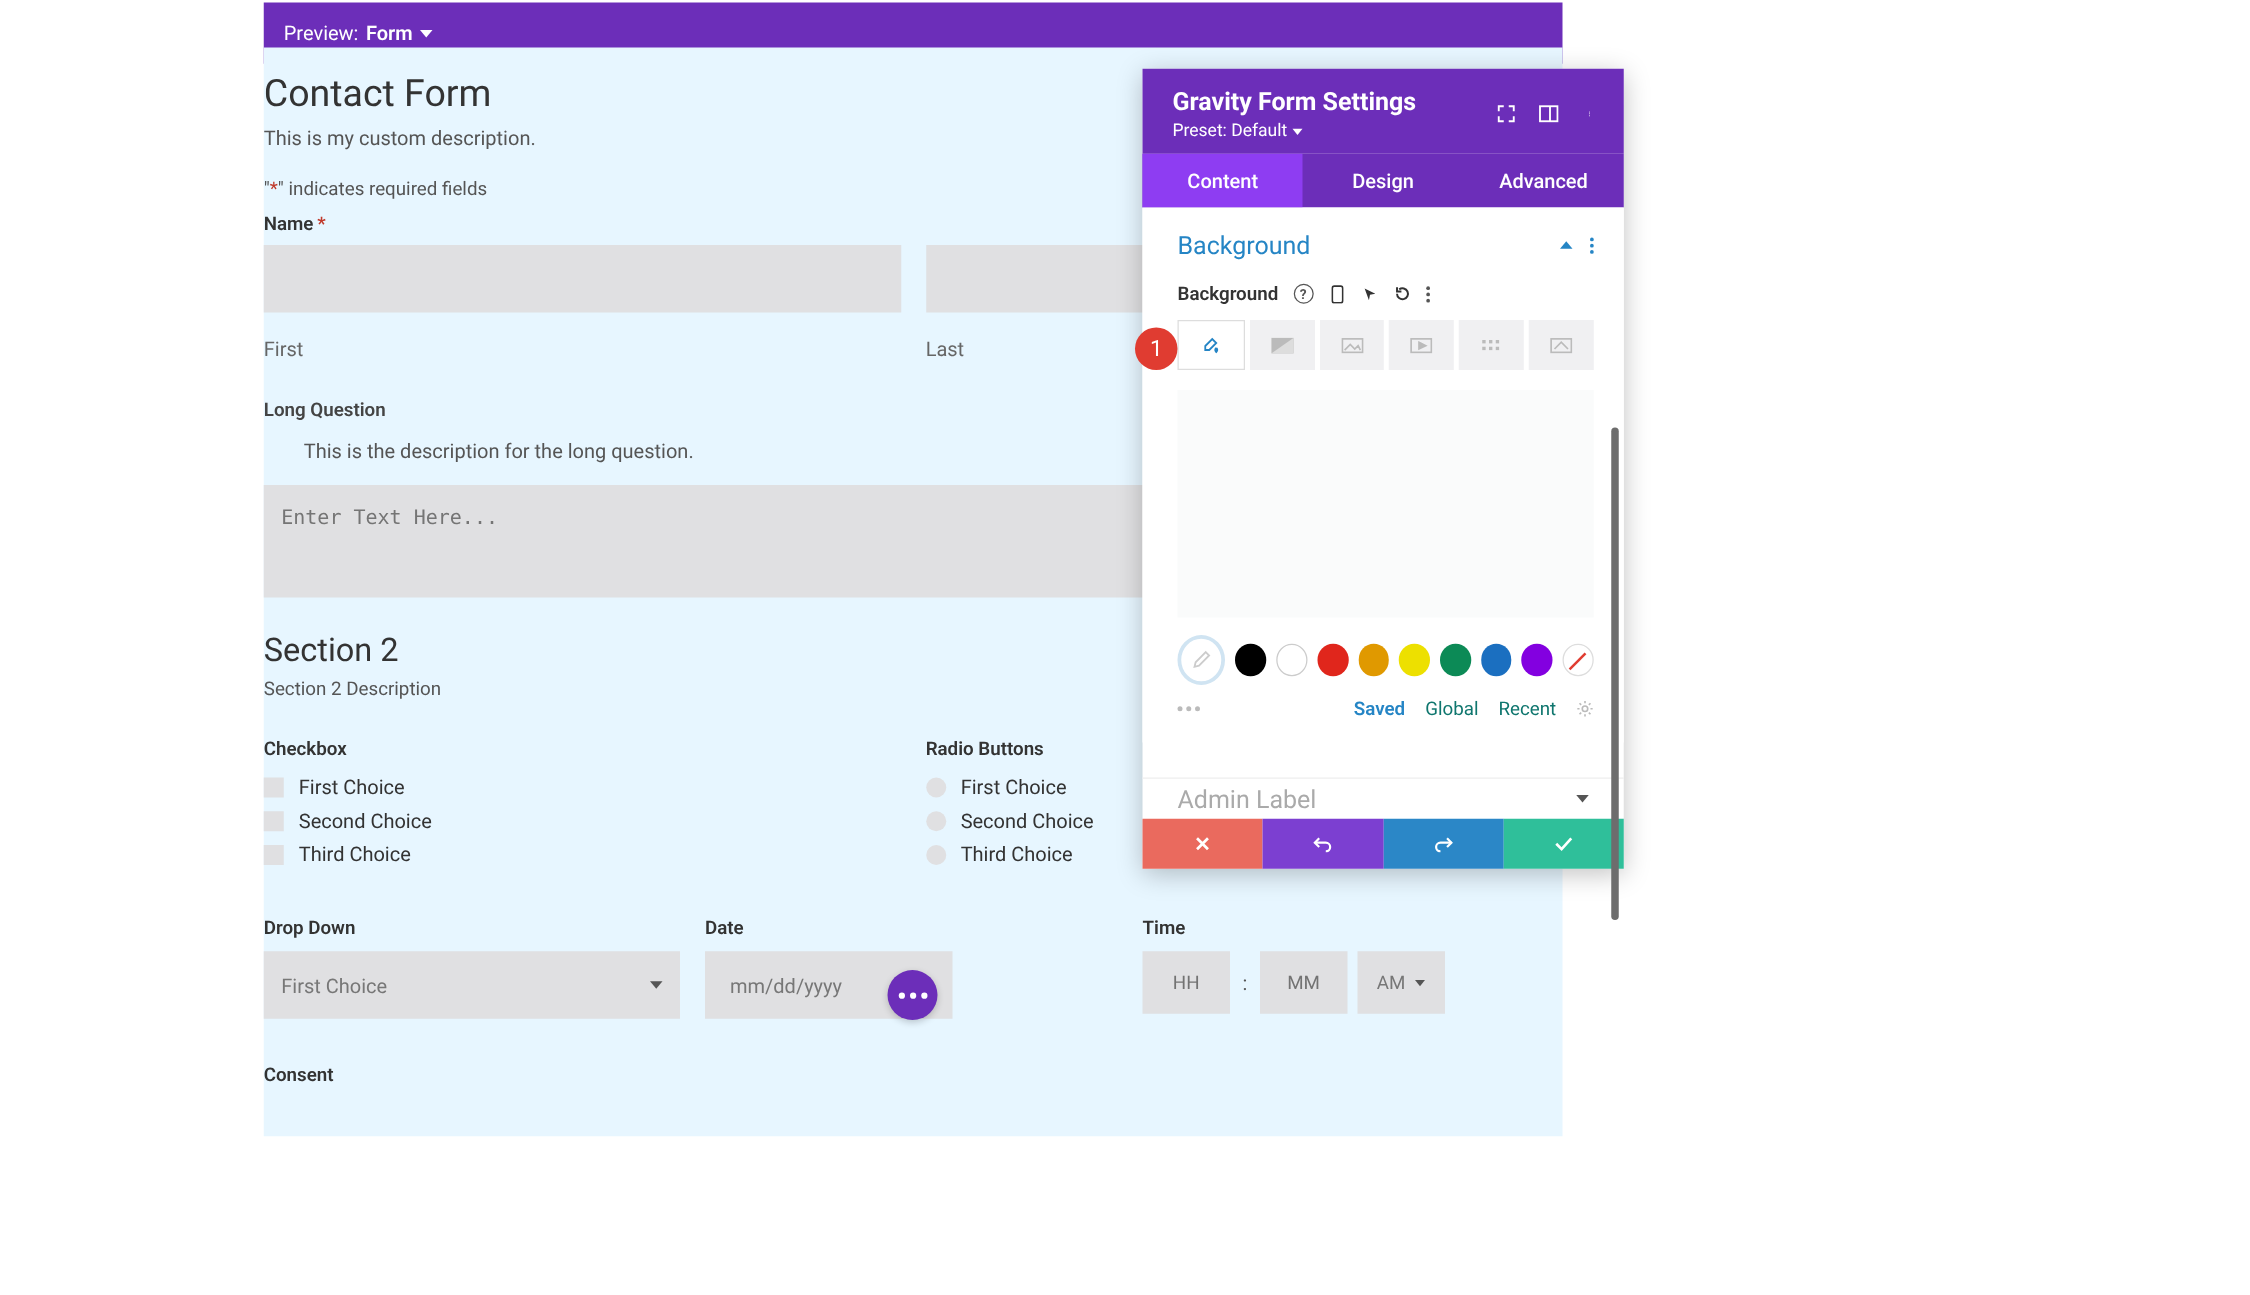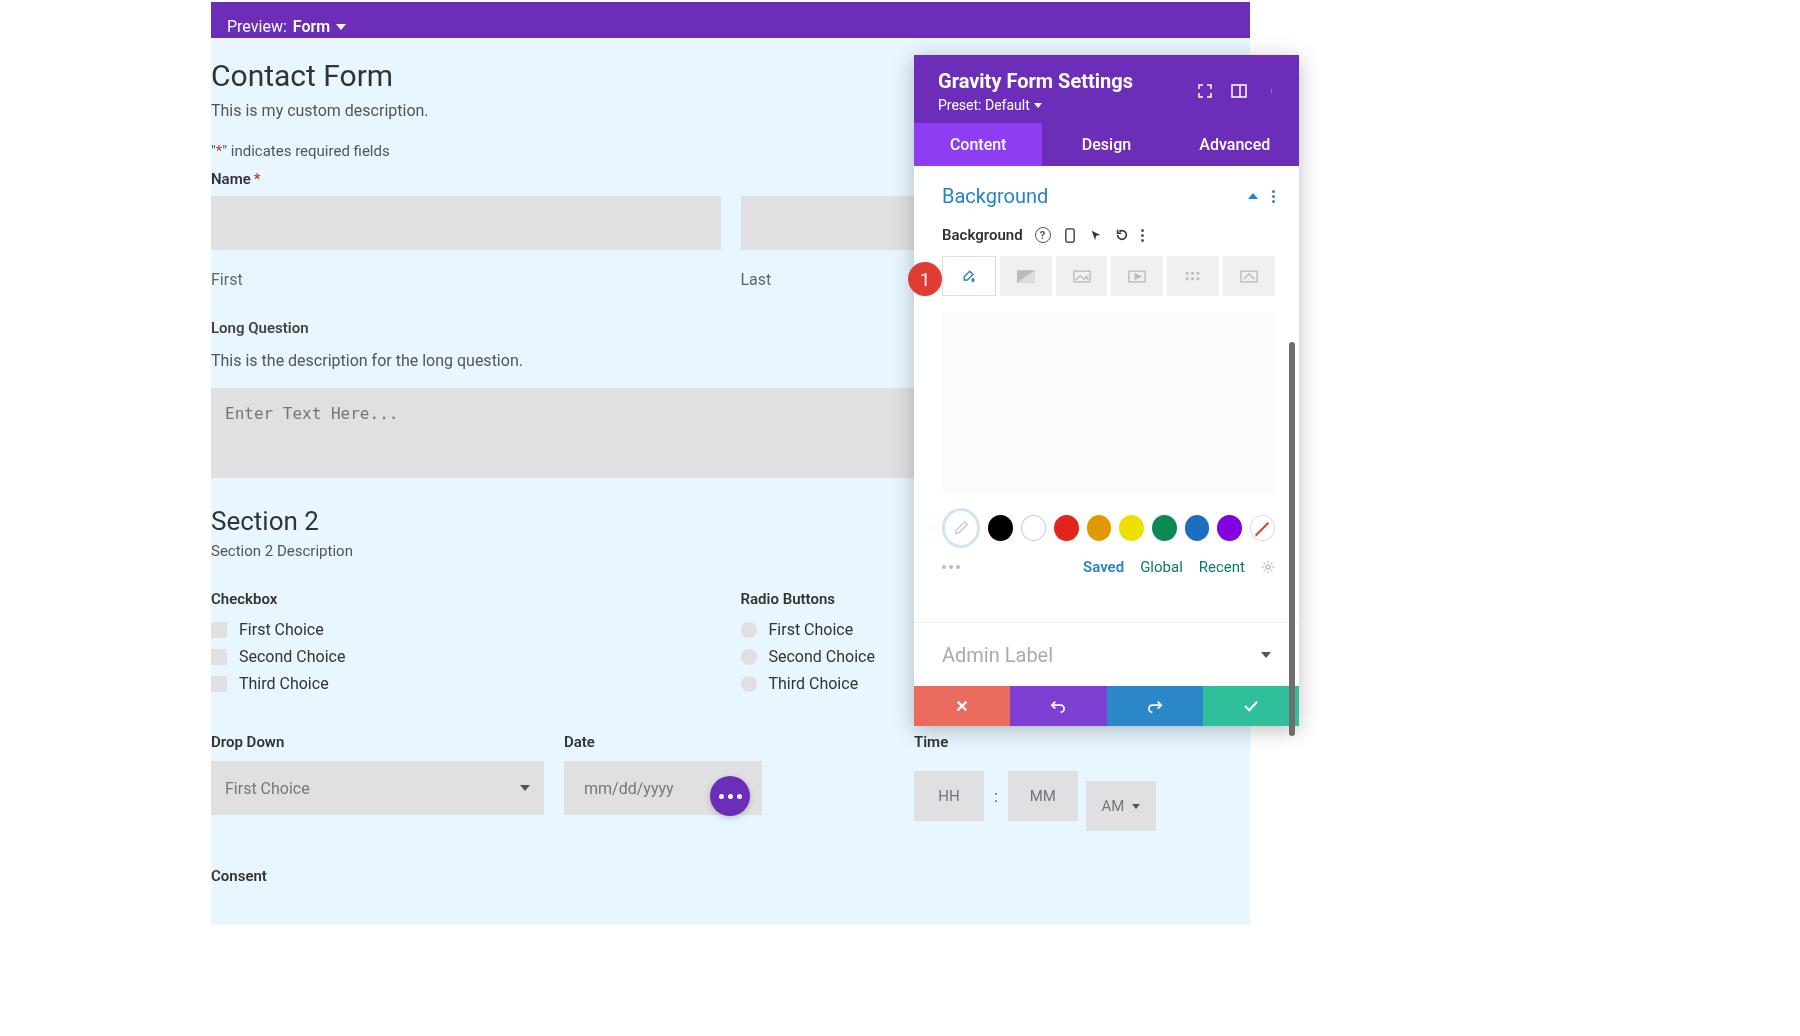--- a/index.html
+++ b/index.html
@@ -57,21 +57,21 @@
   width: 100%;
   height: 54px;
   background: #e0e0e2;
   border: none;
   padding: 0 14px;
   font-size: 15px;
   color: #333;
 }
 .sublabel { font-size: 16px; color: #666; margin-top: 20px; }
 .long-q-label { font-weight: 600; color: #444; margin-bottom: 14px; }
-.long-q-desc { font-size: 16px; color: #555; margin-bottom: 18px; }
+.long-q-desc { font-size: 16px; color: #555; margin-bottom: 18px; padding-left: 32px; }
 .textarea {
   width: 100%;
   height: 90px;
   background: #e0e0e2;
   border: none;
   padding: 16px 14px;
   font-size: 16px;
   color: #333;
   resize: none;
 }
@@ -130,21 +130,20 @@
   display: flex; align-items: center; justify-content: center;
   color: #737373; font-size: 15px;
 }
 .time-colon { color: #555; font-size: 16px; padding: 0 2px; }
 .ampm-box {
   width: 70px; height: 50px;
   background: #e0e0e2;
   display: flex; align-items: center; justify-content: center;
   color: #777; font-size: 15px;
   gap: 8px;
-  margin-top: 20px;
 }
 .ampm-caret {
   width: 0; height: 0;
   border-left: 4px solid transparent;
   border-right: 4px solid transparent;
   border-top: 5px solid #555;
 }
 .fab {
   position: absolute;
   left: 710px; top: 776px;
@@ -306,21 +305,21 @@
 }
 .hdots { display: flex; gap: 3px; }
 .hdots span { width: 4px; height: 4px; border-radius: 50%; background: #bbb; }
 .meta-right { display: flex; gap: 16px; align-items: center; }
 .meta-right .saved { color: #2585c5; font-weight: 600; }
 .meta-right .global, .meta-right .recent { color: #0f766e; }
 .gear { width: 14px; height: 14px; }
 .admin-row {
   display: flex; justify-content: space-between; align-items: center;
   padding: 0 28px;
-  height: 64px;
+  height: 33px;
   border-top: 1px solid #eee;
   margin-top: 28px;
   color: #aaa;
   font-size: 20px;
 }
 .chev-down {
   width: 0; height: 0;
   border-left: 5px solid transparent;
   border-right: 5px solid transparent;
   border-top: 6px solid #555;

